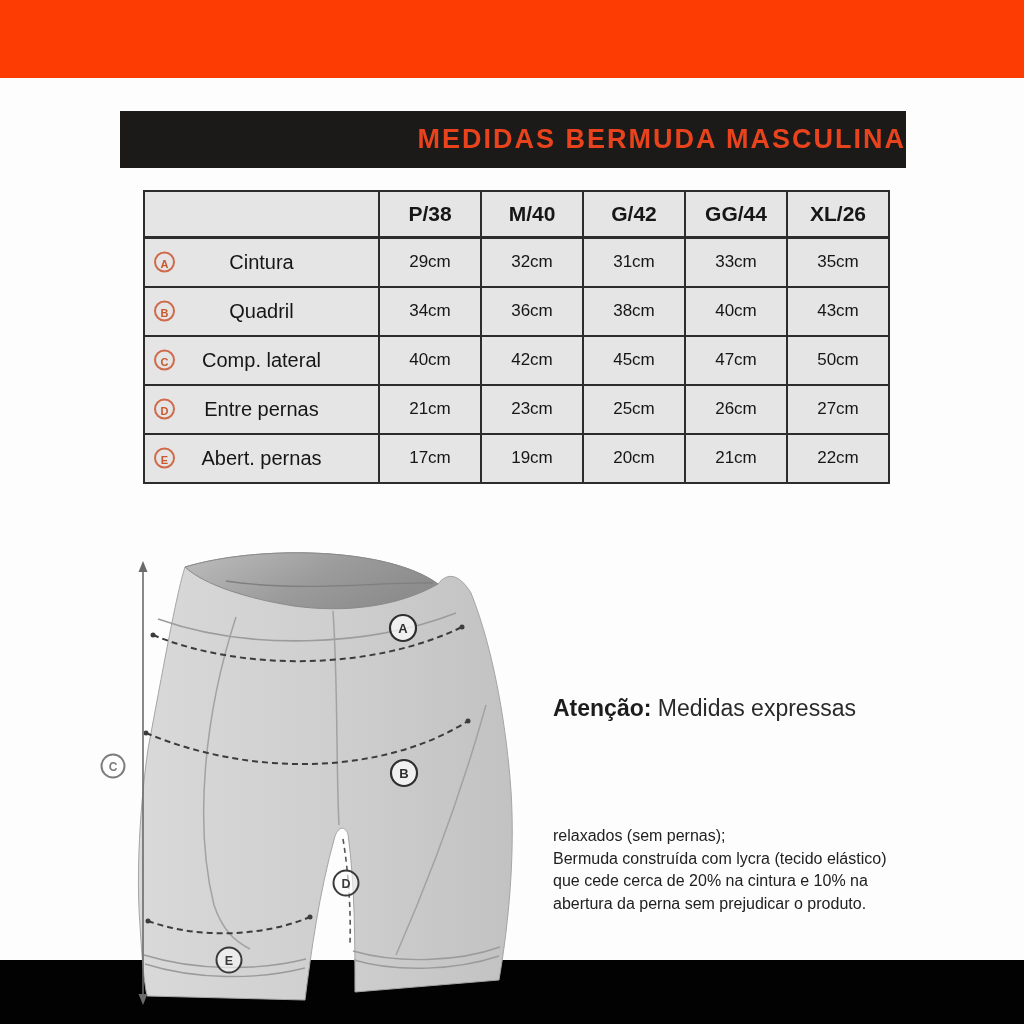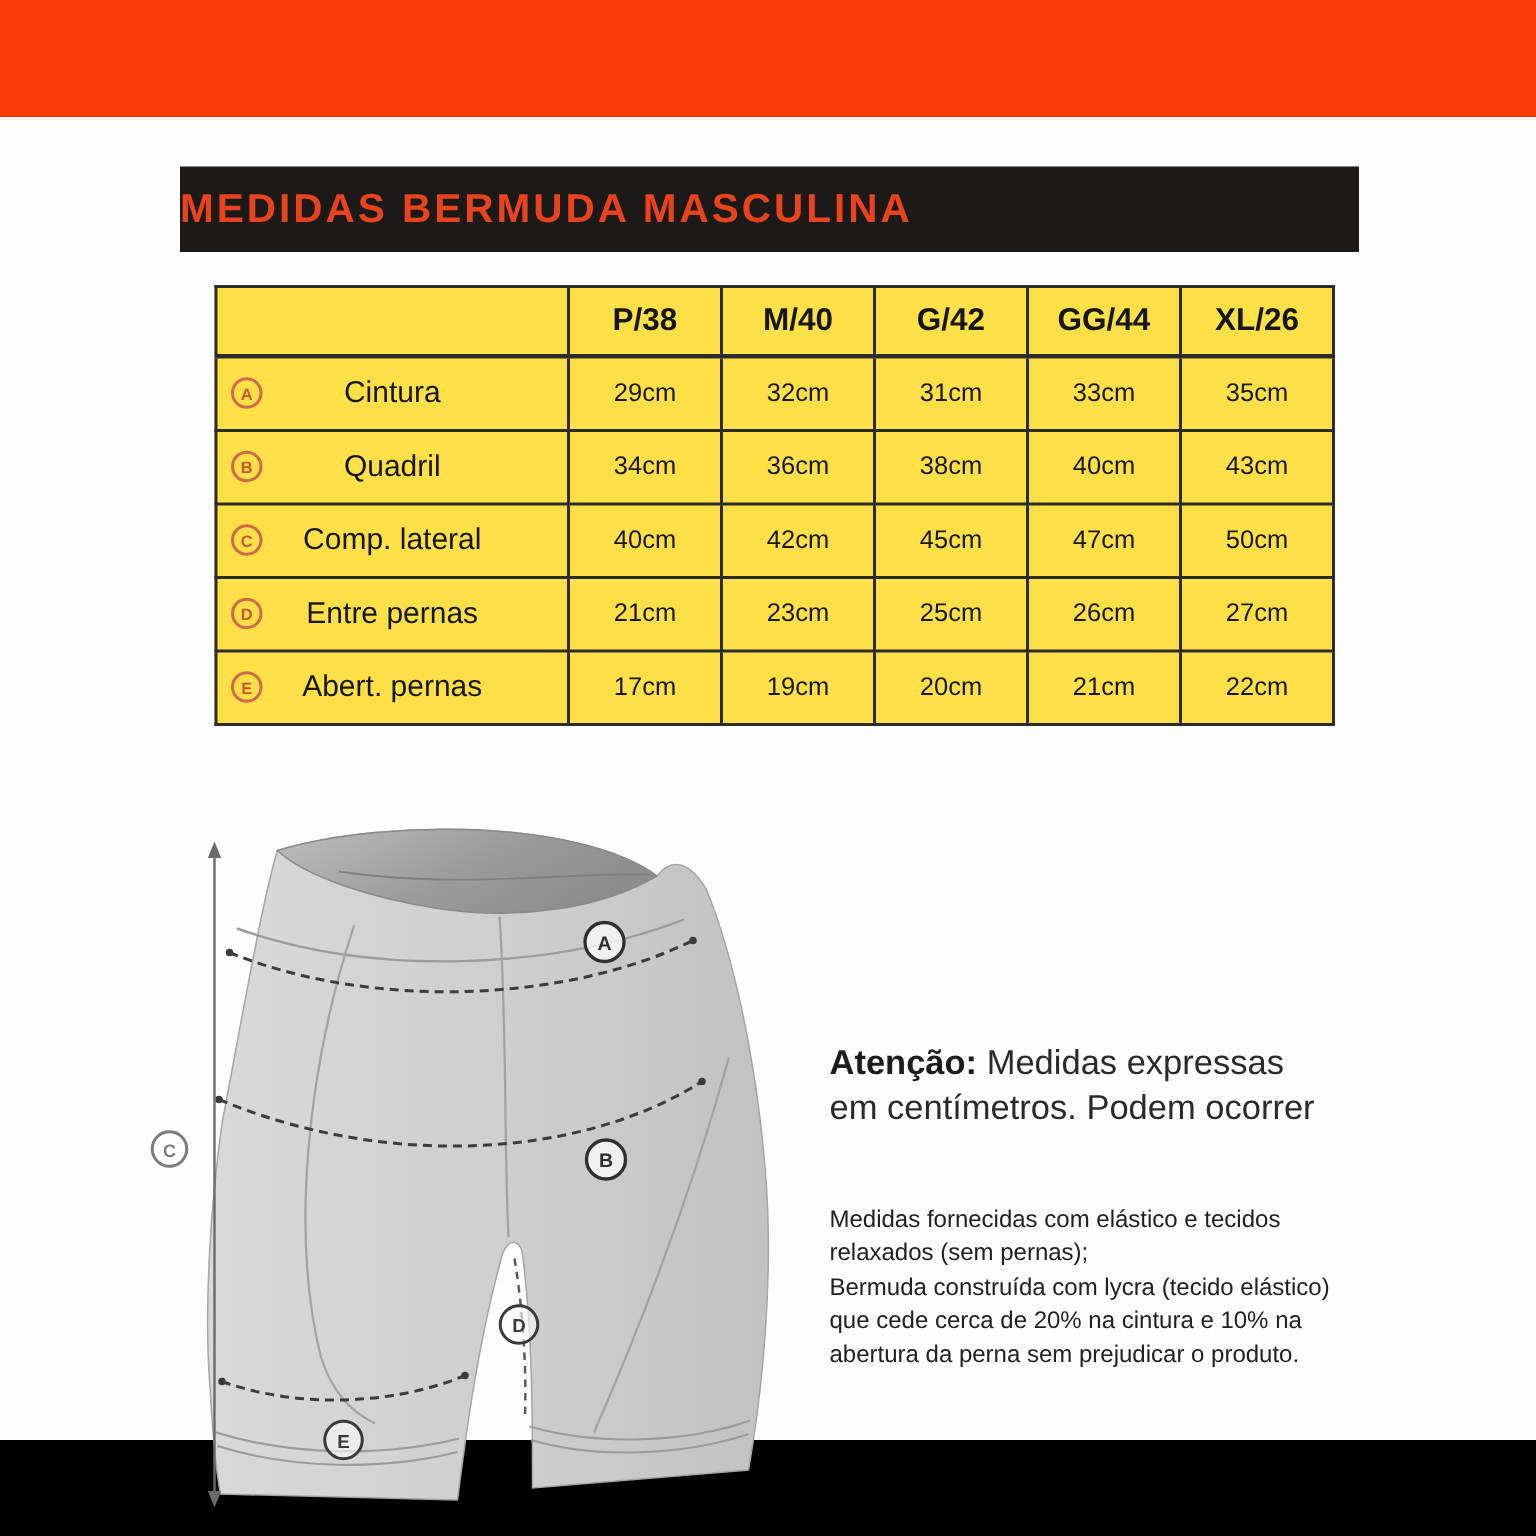--- a/index.html
+++ b/index.html
@@ -4,28 +4,28 @@
 <style>
   html,body{margin:0;padding:0;background:#ffffff;}
   .canvas{
     position:relative;width:1024px;height:1024px;overflow:hidden;
     background:#fdfdfd;font-family:"Liberation Sans",sans-serif;
   }
   .top-bar{position:absolute;left:0;top:0;width:1024px;height:78px;background:#fc3c03;}
   .bottom-bar{position:absolute;left:0;top:960px;width:1024px;height:64px;background:#020202;z-index:1;}
   .title-bar{
     position:absolute;left:120px;top:111px;width:786px;height:57px;background:#1c1a19;
-    display:flex;align-items:center;justify-content:flex-start;
+    display:flex;align-items:center;justify-content:flex-end;
   }
   .title-bar span{
     color:#e8431c;font-size:27px;font-weight:bold;letter-spacing:2px;
   }
   table.size-table{
     position:absolute;left:143px;top:190px;width:746px;height:291px;
-    border-collapse:collapse;table-layout:fixed;background:#fde047;z-index:2;
+    border-collapse:collapse;table-layout:fixed;background:#e5e5e5;z-index:2;
   }
   table.size-table th,table.size-table td{
     border:2px solid #2c2c2c;text-align:center;vertical-align:middle;
     color:#161616;padding:0;
   }
   table.size-table thead th{height:44px;font-size:21px;font-weight:bold;border-bottom-width:3px;}
   table.size-table tbody tr{height:49px;}
   td.label-cell{position:relative;font-size:20px;color:#1b1b1b;}
   col.c-label{width:235px;}
   col.c-size{width:102px;}
@@ -217,25 +217,25 @@
       </g>
       <g>
         <circle cx="143" cy="437" r="12.5" fill="rgba(252,252,252,0.6)" stroke="#3a3a3a" stroke-width="2"></circle>
         <text x="143" y="442" text-anchor="middle" font-size="12.5" font-weight="bold" fill="#3a3a3a" font-family="Liberation Sans, sans-serif">E</text>
       </g>
     </svg>
   </div>
 
   <div class="attention">
     <b>Atenção:</b><span> Medidas expressas</span><br>
-    <span>em centímetros. Podem ocorrer</span><br>
+    <br>
   </div>
 
   <div class="smallnotes">
-    <span>Medidas fornecidas com elástico e tecidos</span><br>
+    <br>
     <span>relaxados (sem pernas);</span><br>
     <span>Bermuda construída com lycra (tecido elástico)</span><br>
     <span>que cede cerca de 20% na cintura e 10% na</span><br>
     <span>abertura da perna sem prejudicar o produto.</span>
   </div>
 
   <div class="bottom-bar"></div>
 
 </div>
 

